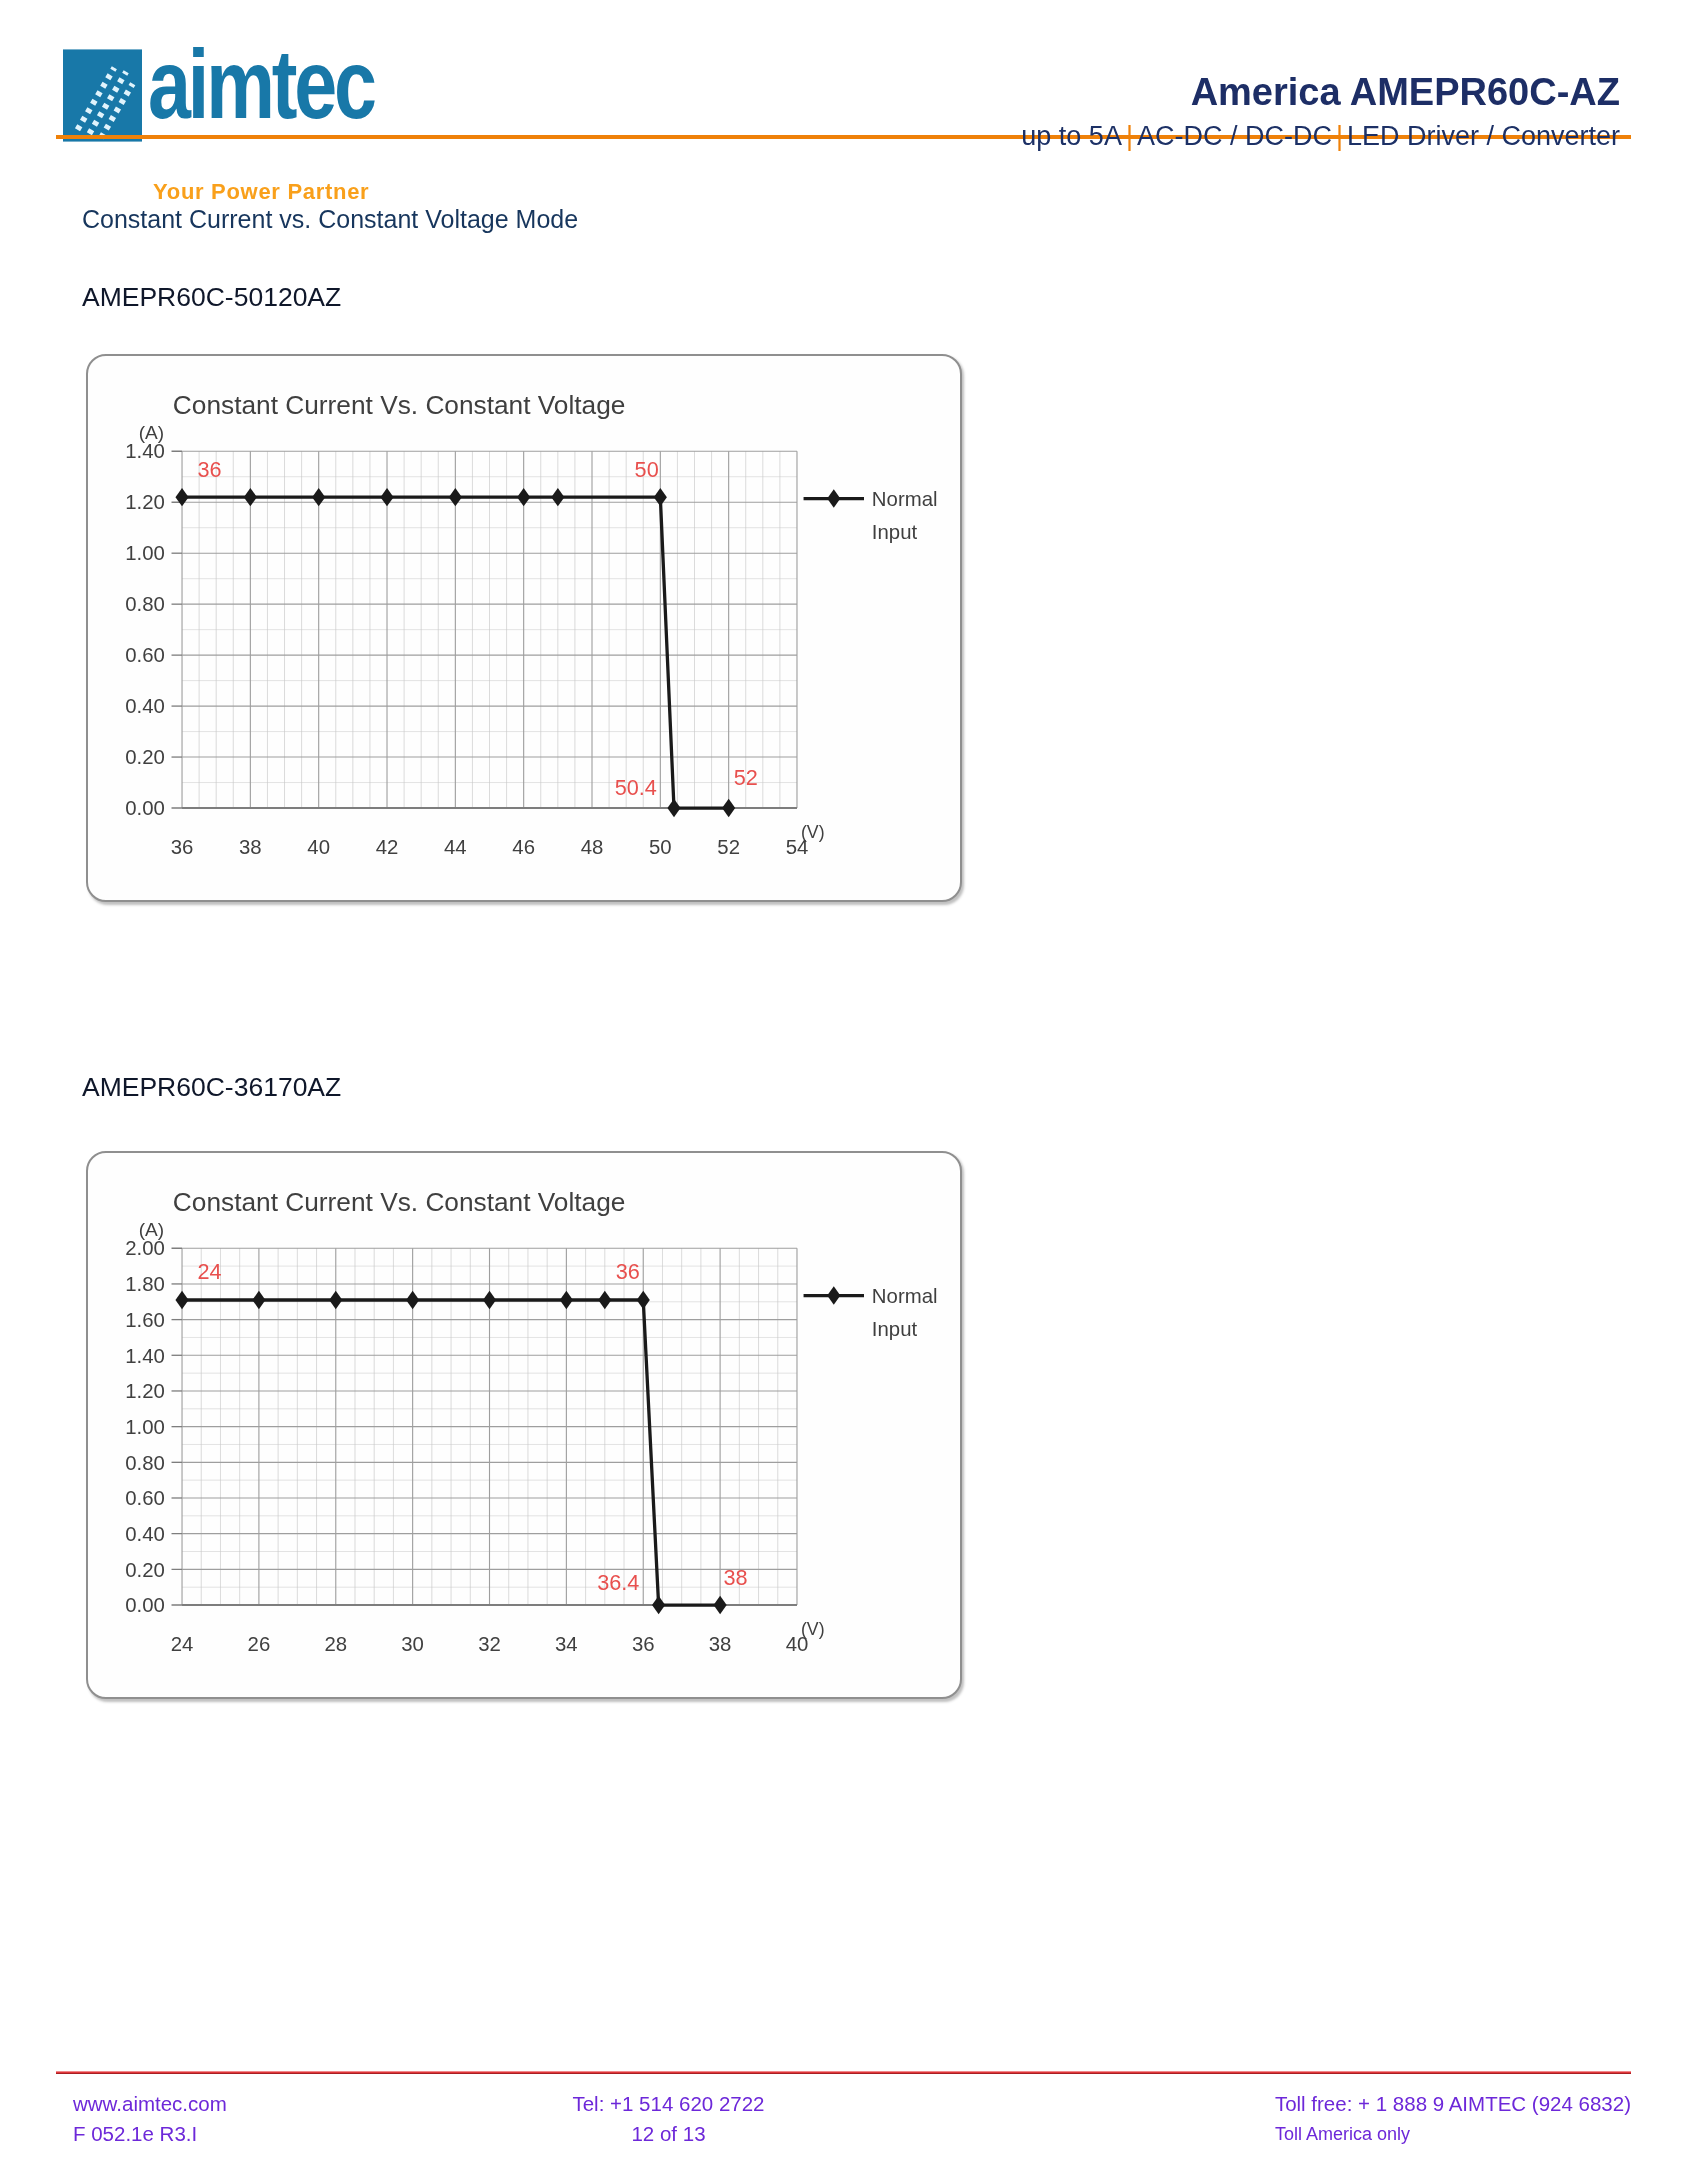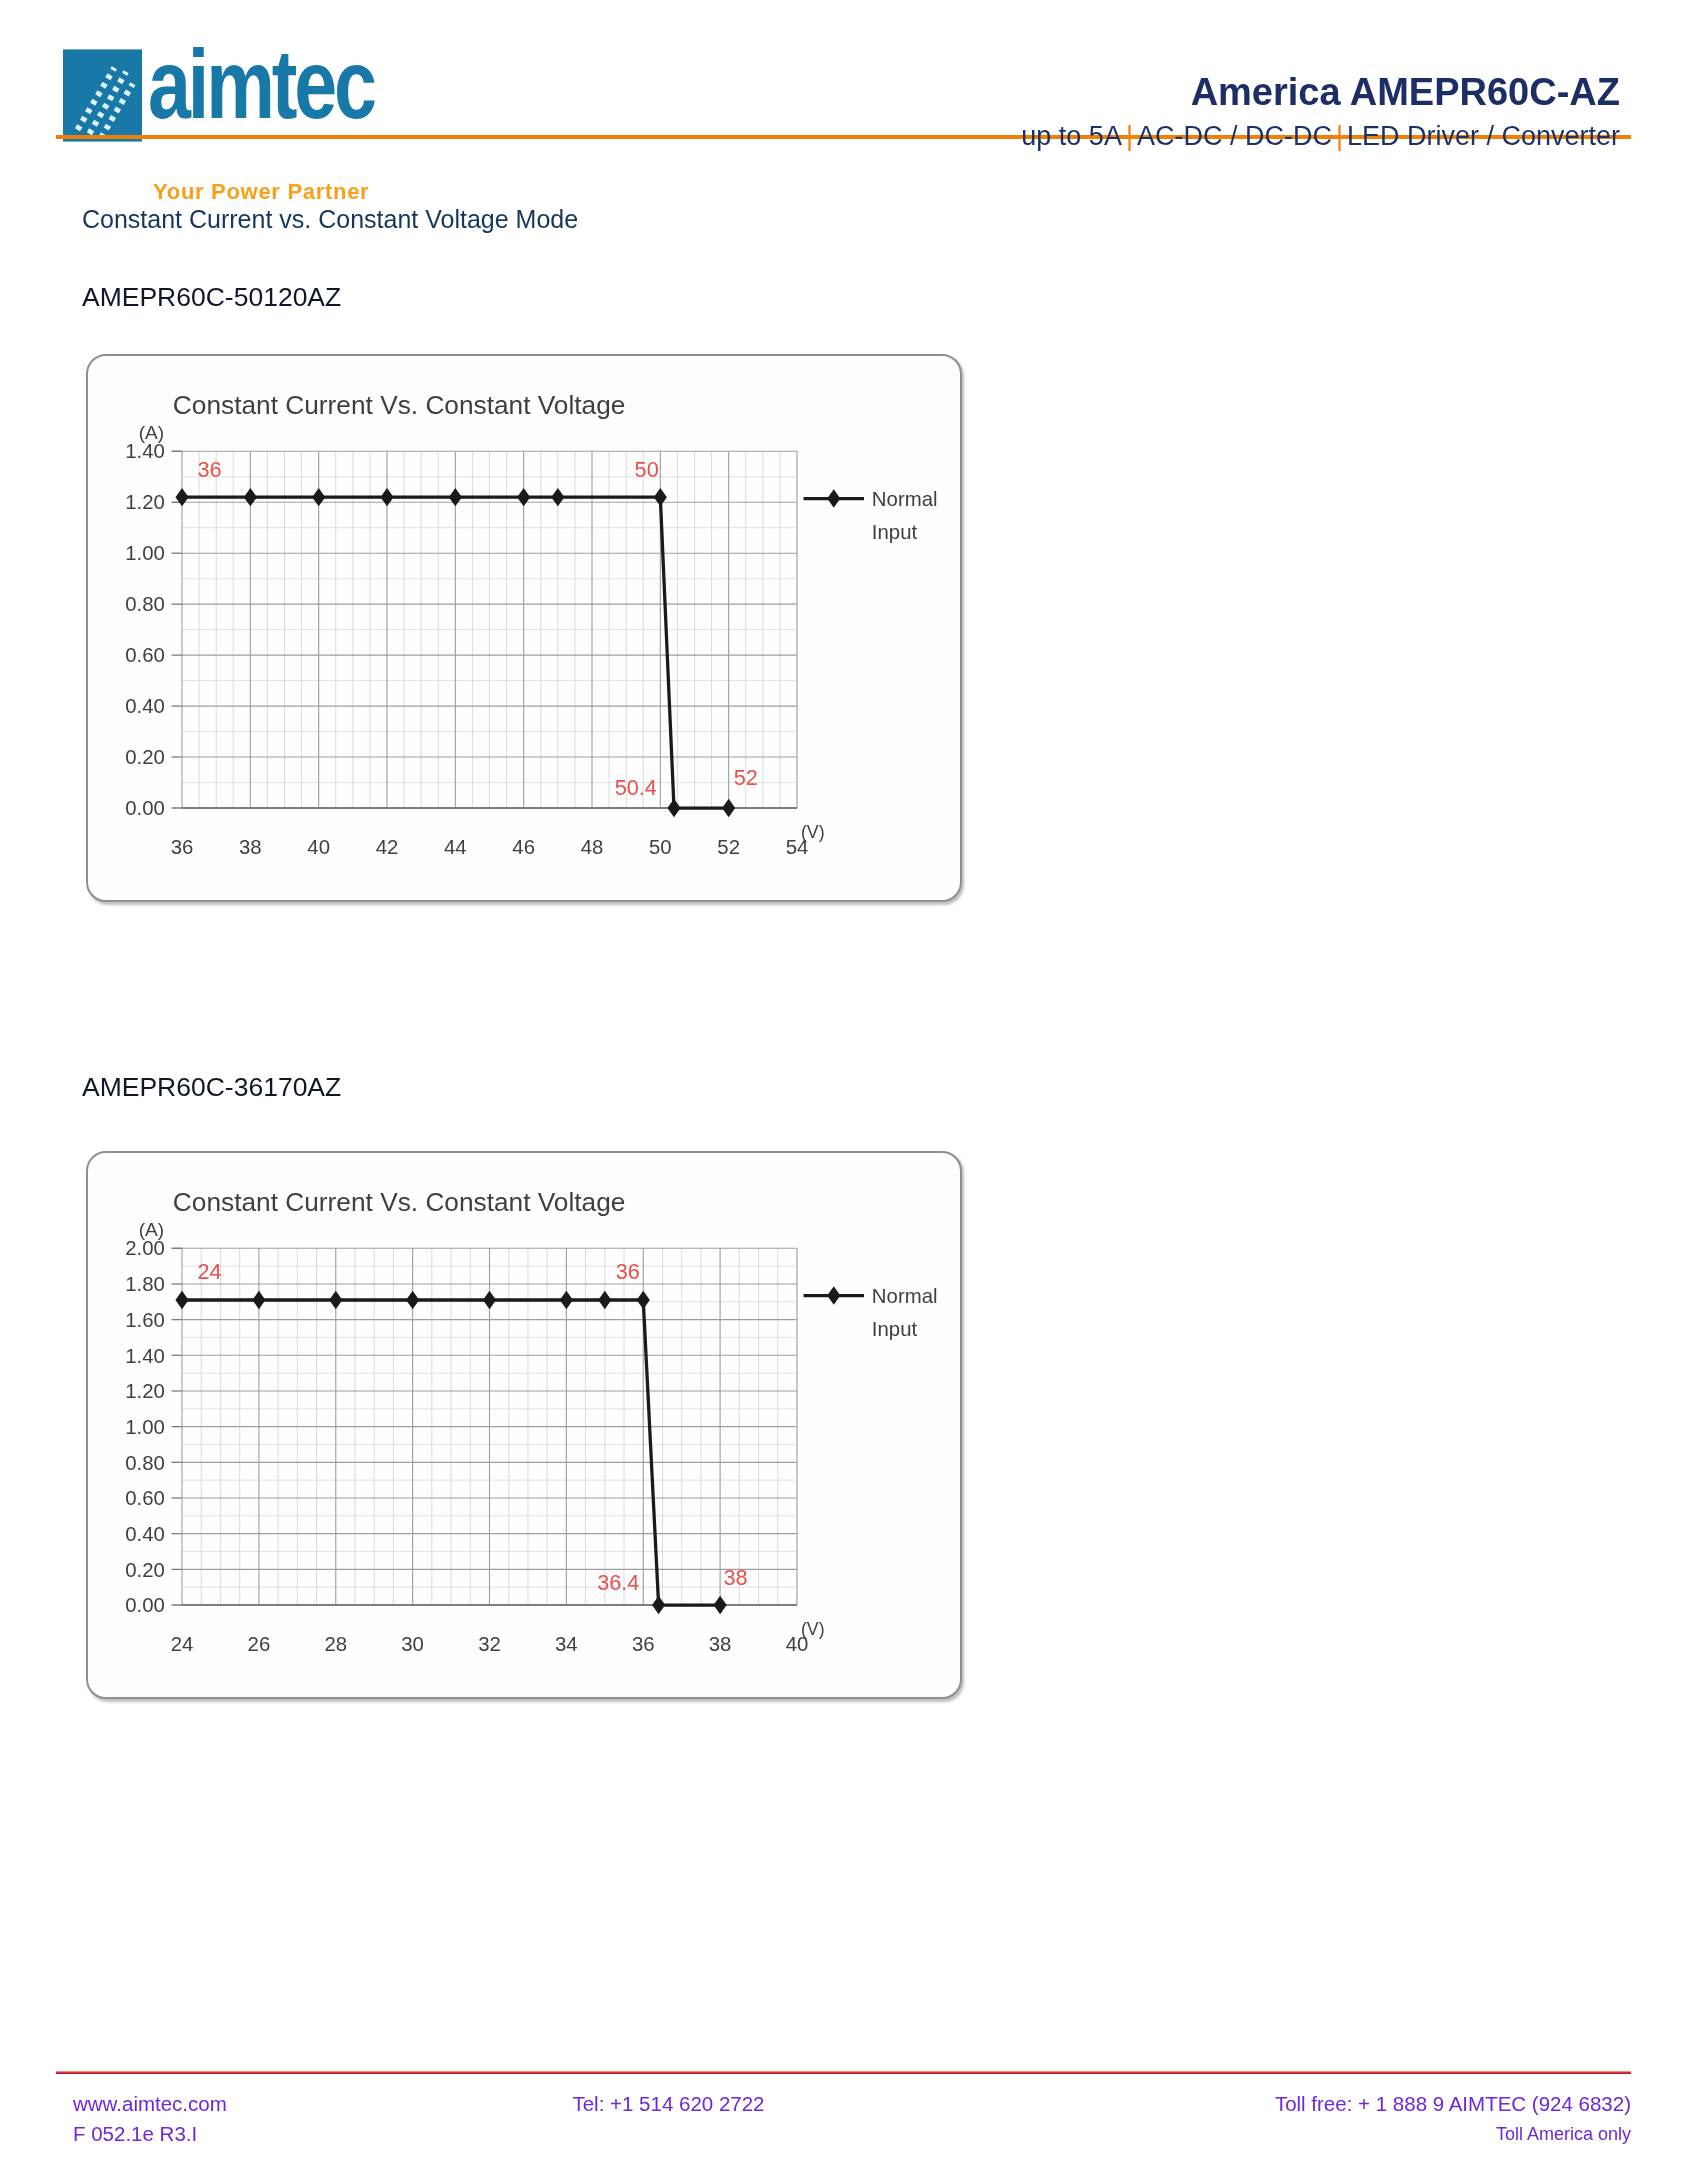--- a/index.html
+++ b/index.html
@@ -43,21 +43,21 @@
   .chart-box svg text { font-family:"Liberation Sans", sans-serif; }
 
   
   .footer-rule {
     position:absolute; left:56px; top:2071px; width:1575px; height:3.3px;
     background:linear-gradient(180deg,#f6b8bb 0%,#e8393d 45%,#8c1418 100%);
   }
   .f-col { position:absolute; top:2089px; font-size:20.5px; color:#6d28d9; line-height:30px; }
   .f-left   { left:73px; }
   .f-center { left:0; width:1337px; text-align:center; }
-  .f-right  { right:56px; text-align:right; }
+  .f-right  { right:56px; text-align:left; }
   .f-small  { font-size:18px; }
 </style>
 </head>
 <body>
 
 <div class="page">
 
   <header>
     <svg class="logo-mark" viewBox="0 0 120 140">
       <rect x="0" y="0" width="120" height="140" fill="#1878a8"></rect>
@@ -315,20 +315,21 @@
   </div>
 
   <footer>
     <div class="footer-rule"></div>
     <div class="f-col f-left">
       <div>www.aimtec.com</div>
       <div>F 052.1e R3.I</div>
     </div>
     <div class="f-col f-center">
       <div>Tel: +1 514 620 2722</div>
+      <div>12 of 13</div>
     </div>
     <div class="f-col f-right">
       <div>Toll free: + 1 888 9 AIMTEC (924 6832)</div>
       <div class="f-small">Toll America only</div>
     </div>
   </footer>
 
 </div>
 
 

